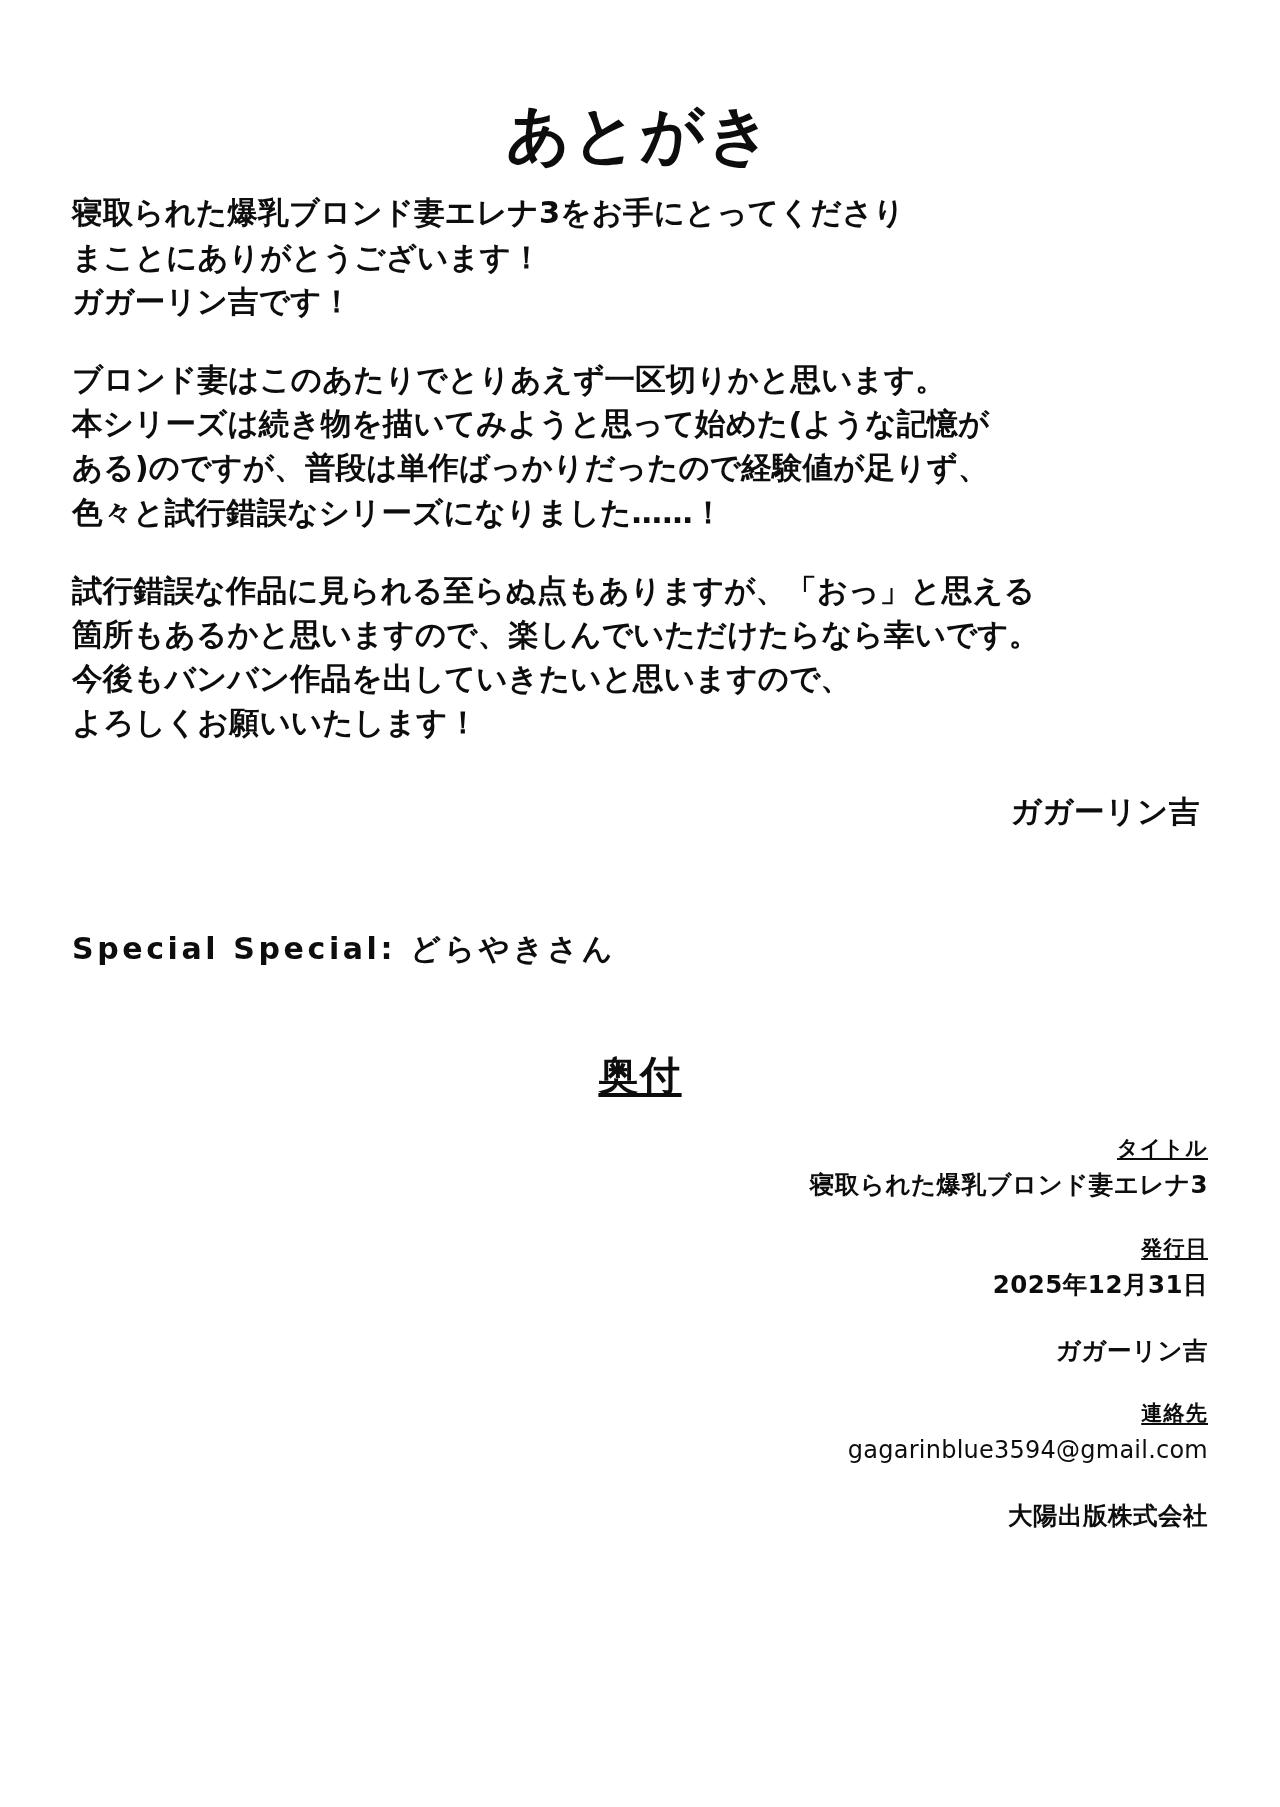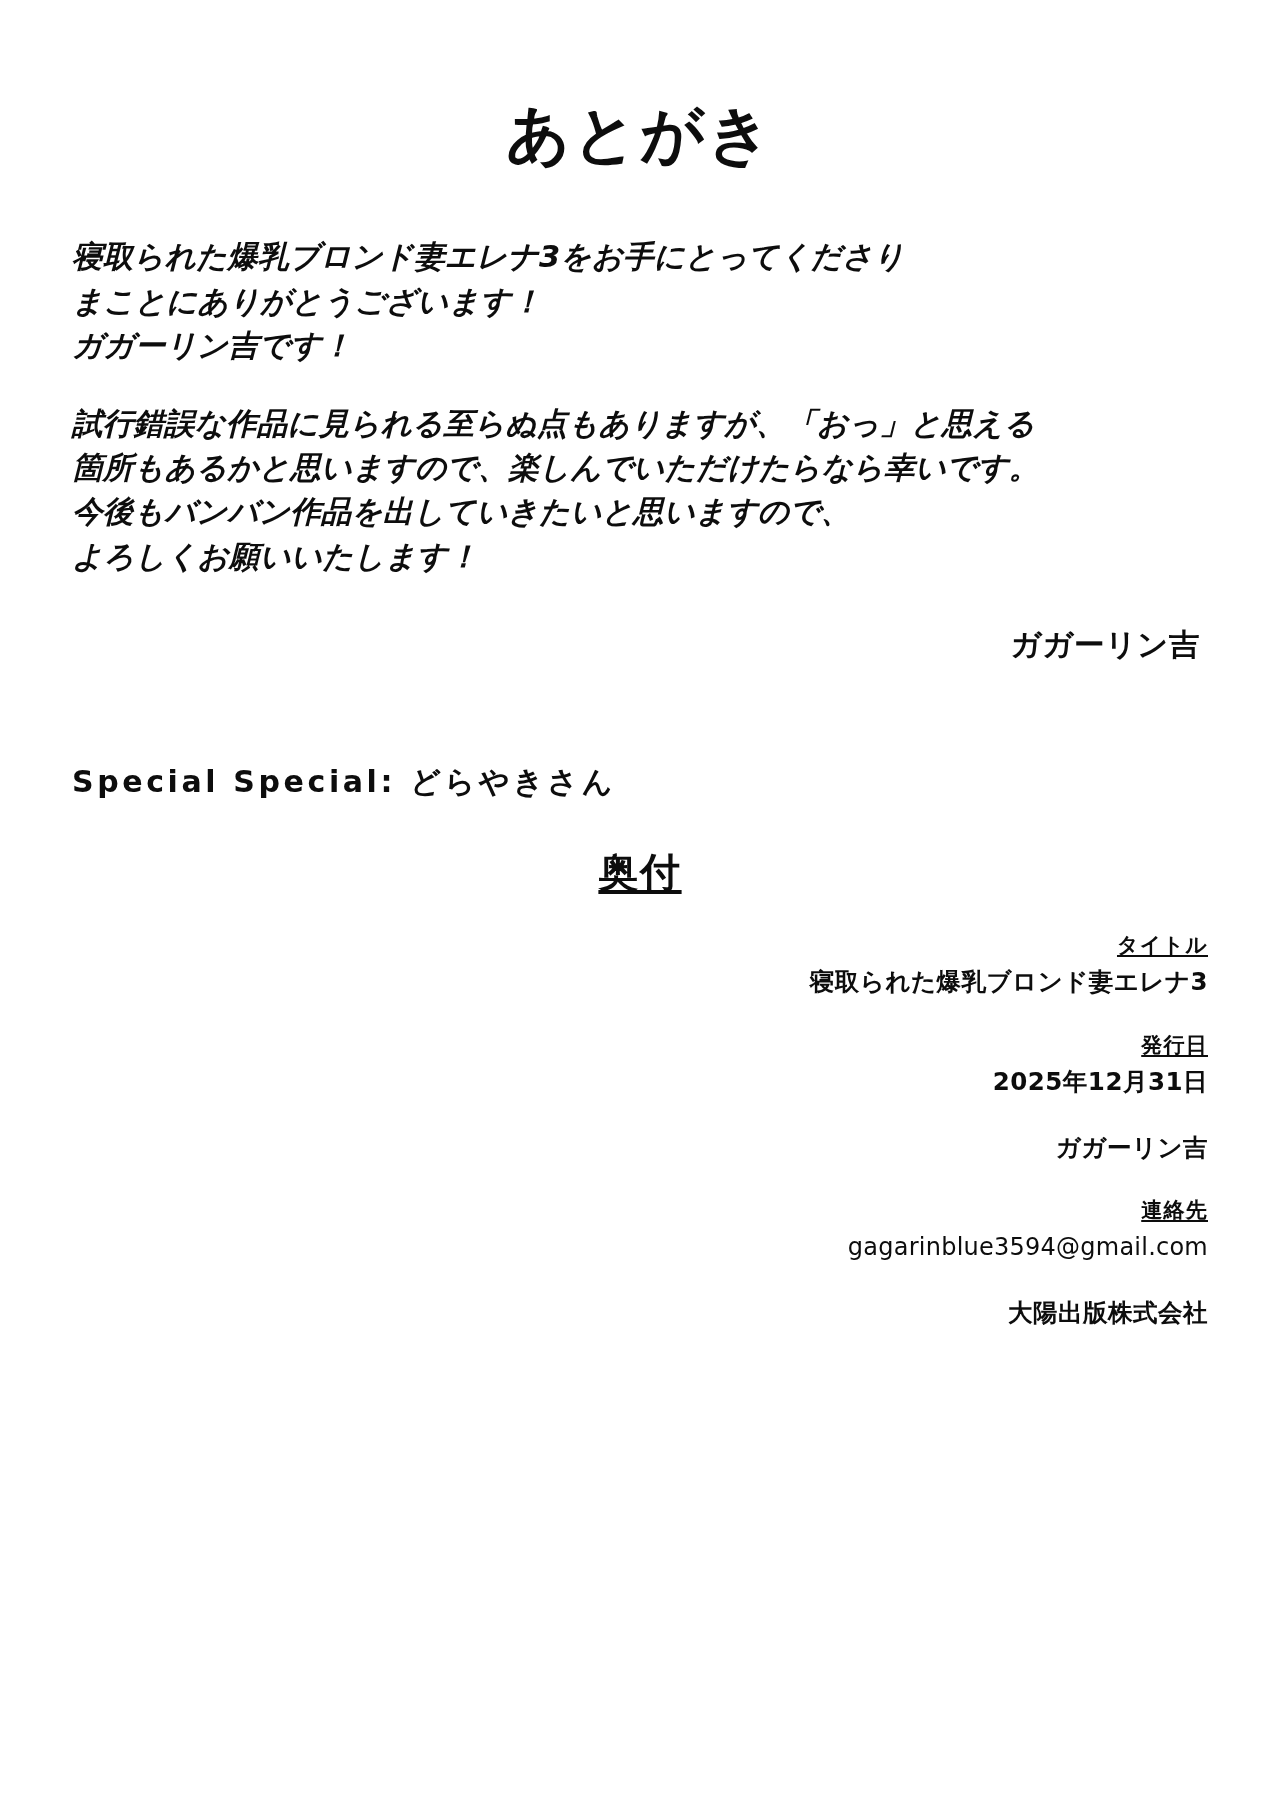--- a/index.html
+++ b/index.html
@@ -30,23 +30,22 @@
     text-align: center;
     font-size: 63px;
     font-weight: 700;
     letter-spacing: 0.04em;
     margin-top: 86px;
     line-height: 1.1;
   }
 
   
   .body-block {
-    margin-top: 66px;
+    margin-top: 22px;
     padding-left: 0px;
-    font-style: italic;
   }
   .para {
     font-size: 30.5px;
     font-weight: 700;
     line-height: 1.45;
     letter-spacing: 0.005em;
     margin: 0 0 34px 0;
     white-space: pre-wrap;
   }
   .para:last-child { margin-bottom: 0; }
@@ -62,21 +61,21 @@
 
   .special-thanks {
     margin-top: 96px;
     font-size: 30px;
     font-weight: 700;
     letter-spacing: 0.12em;
   }
 
   
   .colophon {
-    margin-top: 42px;
+    margin-top: 78px;
     text-align: center;
   }
   .colophon-title {
     font-size: 40px;
     font-weight: 700;
     text-decoration: underline;
     text-underline-offset: 4px;
     letter-spacing: 0.04em;
     margin-bottom: 18px;
   }
@@ -111,20 +110,24 @@
 <body>
 
 <div class="page">
 
   <div class="afterword-title">あとがき</div>
 
   <div class="body-block">
     <p class="para">寝取られた爆乳ブロンド妻エレナ3をお手にとってくださり
 まことにありがとうございます！
 ガガーリン吉です！</p>
+    <p class="para">ブロンド妻はこのあたりでとりあえず一区切りかと思います。
+本シリーズは続き物を描いてみようと思って始めた(ような記憶が
+ある)のですが、普段は単作ばっかりだったので経験値が足りず、
+色々と試行錯誤なシリーズになりました……！</p>
     <p class="para">試行錯誤な作品に見られる至らぬ点もありますが、「おっ」と思える
 箇所もあるかと思いますので、楽しんでいただけたらなら幸いです。
 今後もバンバン作品を出していきたいと思いますので、
 よろしくお願いいたします！</p>
   </div>
 
   <div class="signature">ガガーリン吉</div>
 
   <div class="special-thanks">Special Special: どらやきさん</div>
 

